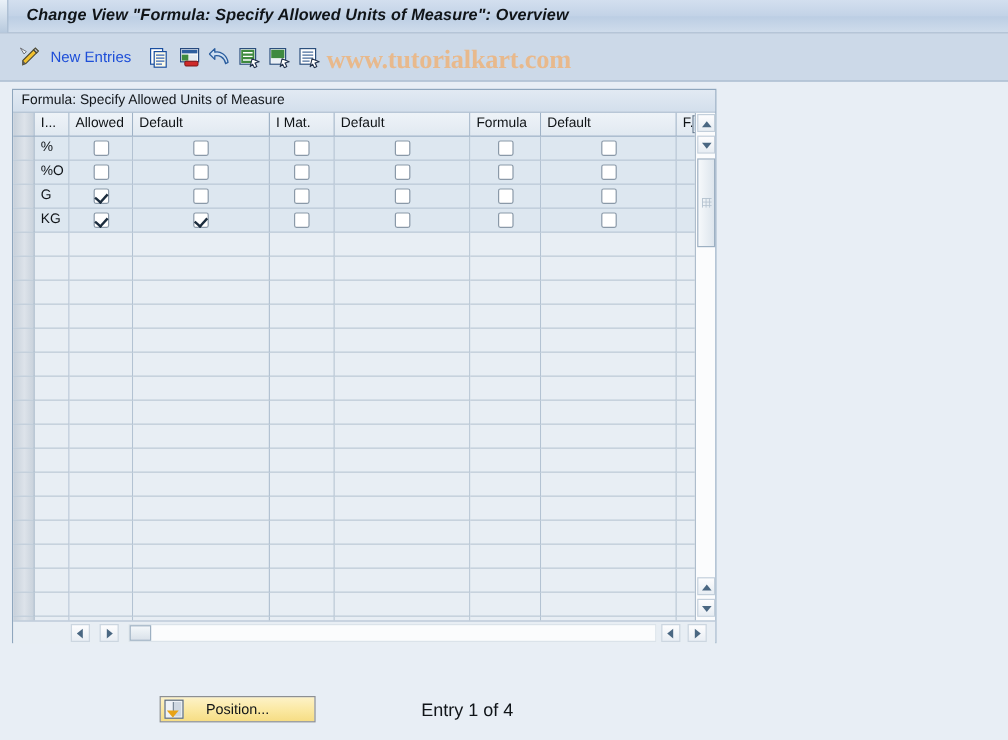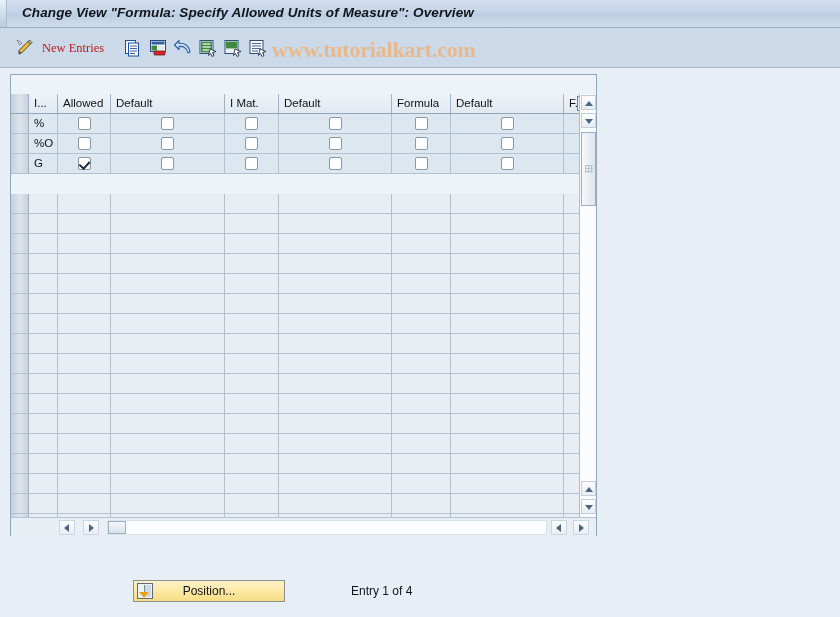--- a/index.html
+++ b/index.html
@@ -56,21 +56,21 @@
     box-sizing: border-box;
   }
   .tb-item {
     position: absolute;
     top: 8px;
     height: 24px;
     display: flex;
     align-items: center;
   }
   #tb-change-icon { left: 14px; width: 22px; justify-content: center; }
-  #tb-new-entries { left: 42px; font-size: 12.5px; color: #b91c1c; white-space: nowrap; font-family: Liberation Serif, serif; }
+  #tb-new-entries { left: 42px; font-size: 12.5px; color: #1d4ed8; white-space: nowrap; }
   #tb-copy      { left: 122px; width: 22px; justify-content: center; }
   #tb-delete    { left: 147px; width: 22px; justify-content: center; }
   #tb-undo      { left: 172px; width: 22px; justify-content: center; }
   #tb-select-all{ left: 197px; width: 22px; justify-content: center; }
   #tb-select-blk{ left: 222px; width: 22px; justify-content: center; }
   #tb-deselect  { left: 247px; width: 22px; justify-content: center; }
 
   #watermark {
     position: absolute;
     left: 272px;
@@ -297,21 +297,21 @@
     border: 1px solid #9db0c2;
     box-sizing: border-box;
   }
   #hb-l2 { left: 540px; }
   #hb-r2 { left: 562px; }
 
   
   #position-button {
     position: absolute;
     left: 133px; top: 580px;
-    width: 152px; height: 22px;
+    width: 130px; height: 22px;
     background: linear-gradient(to bottom,#fdf2c8 0%,#fbe9a4 50%,#f6dd84 100%);
     border: 1px solid #8d8f93;
     box-sizing: border-box;
     cursor: pointer;
   }
   #position-button .pb-label {
     position: absolute;
     left: 0; right: 0;
     top: 3px;
     text-align: center;
@@ -339,21 +339,21 @@
     position: absolute;
     left: 1px; bottom: 0px;
     width: 0; height: 0;
     border-left: 5px solid transparent;
     border-right: 5px solid transparent;
     border-top: 6px solid #e8a317;
   }
   #entry-status {
     position: absolute;
     left: 351px; top: 584px;
-    font-size: 12px;
+    font-size: 15px;
     color: #101418;
     white-space: nowrap;
   }
 </style>
 </head>
 <body>
 
 <div id="titlebar">
   <div class="title-accent"></div>
   <div class="title-text">Change View "Formula: Specify Allowed Units of Measure": Overview</div>
@@ -436,20 +436,21 @@
       </g>
       <path d="M11 10 L17 12.5 L13.5 13.5 L15 16.5 L13 17.5 L11.5 14.5 L9.5 16.5 Z" fill="#ffffff" stroke="#22314a" stroke-width="0.9" stroke-linejoin="round"></path>
     </svg>
   </div>
 </div>
 
 <div id="watermark">www.tutorialkart.com</div>
 
 <div id="table-panel">
 
+  <div id="panel-caption">Formula: Specify Allowed Units of Measure</div>
 
   <div id="grid">
 
   <div class="grid-row" id="header-row" style="top: 0px;">
         <div class="cell selcol" style="left: 0px; width: 18px;"></div>
         <div class="cell " style="left: 18px; width: 29px;"><span>I...</span></div>
         <div class="cell " style="left: 47px; width: 53px;"><span>Allowed</span></div>
         <div class="cell " style="left: 100px; width: 114px;"><span>Default</span></div>
         <div class="cell " style="left: 214px; width: 54px;"><span>I Mat.</span></div>
         <div class="cell " style="left: 268px; width: 113px;"><span>Default</span></div>
@@ -524,20 +525,43 @@
           <span class="cb"></span>
         </div>
         <div class="cell cbcell" style="left: 381px; width: 59px;">
           <span class="cb"></span>
         </div>
         <div class="cell cbcell" style="left: 440px; width: 113px;">
           <span class="cb"></span>
         </div>
         <div class="cell " style="left: 553px; width: 32px;"></div>
       </div>
+      <div class="grid-row row-filled" style="top: 80px;">
+        <div class="cell selcol" style="left: 0px; width: 18px;"></div>
+        <div class="cell textcell" style="left: 18px; width: 29px;"><span>KG</span></div>
+        <div class="cell cbcell" style="left: 47px; width: 53px;">
+          <span class="cb checked"></span>
+        </div>
+        <div class="cell cbcell" style="left: 100px; width: 114px;">
+          <span class="cb checked"></span>
+        </div>
+        <div class="cell cbcell" style="left: 214px; width: 54px;">
+          <span class="cb"></span>
+        </div>
+        <div class="cell cbcell" style="left: 268px; width: 113px;">
+          <span class="cb"></span>
+        </div>
+        <div class="cell cbcell" style="left: 381px; width: 59px;">
+          <span class="cb"></span>
+        </div>
+        <div class="cell cbcell" style="left: 440px; width: 113px;">
+          <span class="cb"></span>
+        </div>
+        <div class="cell " style="left: 553px; width: 32px;"></div>
+      </div>
       <div class="grid-row row-empty" style="top: 100px;">
         <div class="cell selcol" style="left: 0px; width: 18px;"></div>
         <div class="cell textcell" style="left: 18px; width: 29px;"></div>
         <div class="cell cbcell" style="left: 47px; width: 53px;"></div>
         <div class="cell cbcell" style="left: 100px; width: 114px;"></div>
         <div class="cell cbcell" style="left: 214px; width: 54px;"></div>
         <div class="cell cbcell" style="left: 268px; width: 113px;"></div>
         <div class="cell cbcell" style="left: 381px; width: 59px;"></div>
         <div class="cell cbcell" style="left: 440px; width: 113px;"></div>
         <div class="cell " style="left: 553px; width: 32px;"></div>

